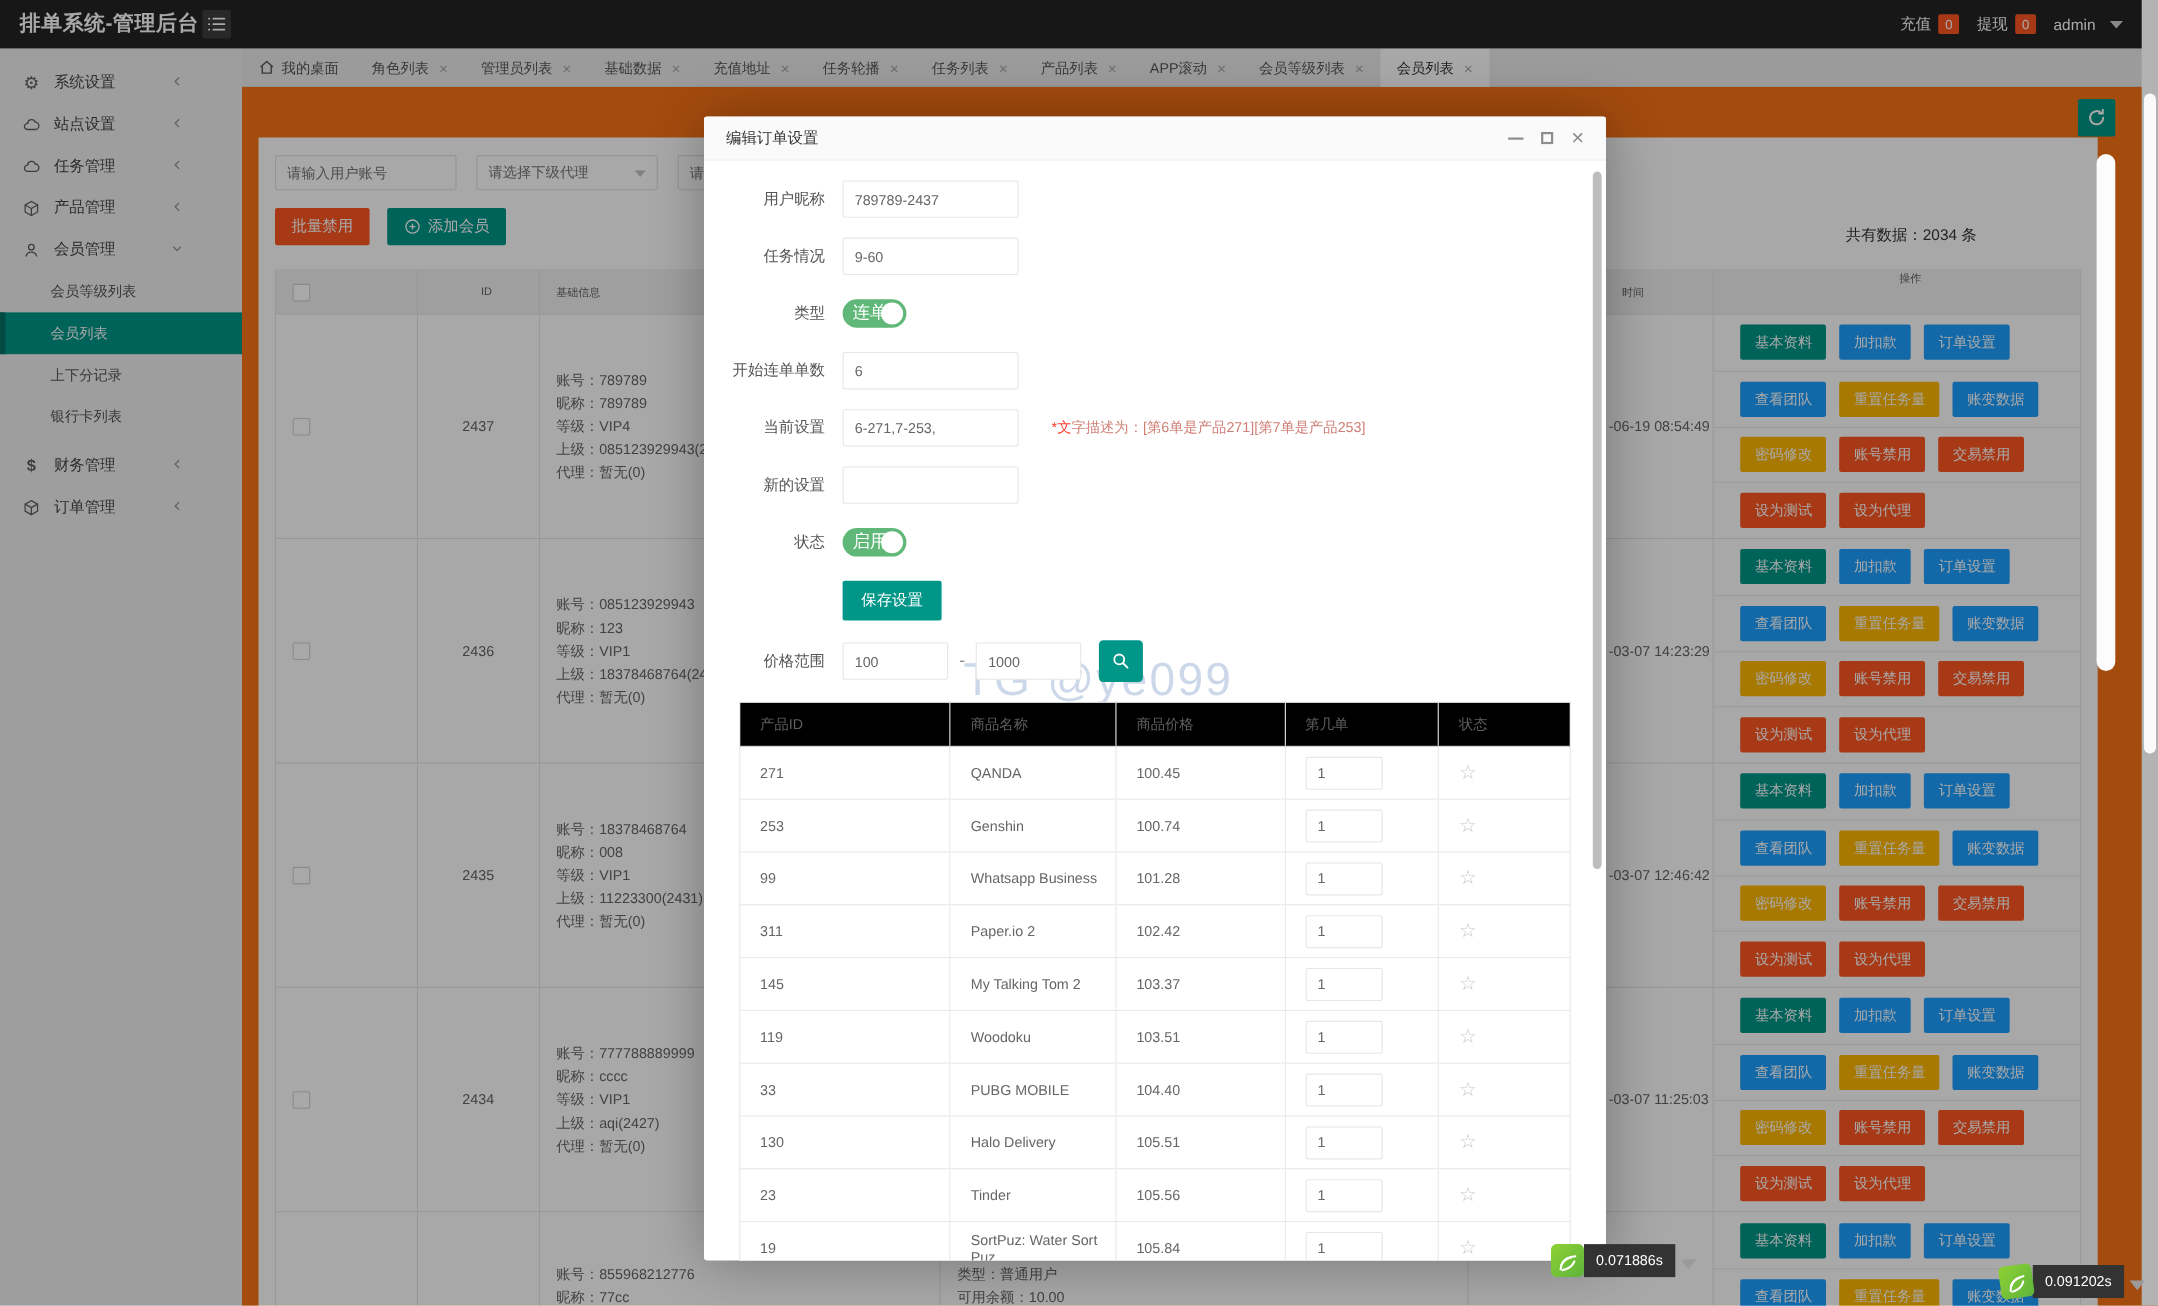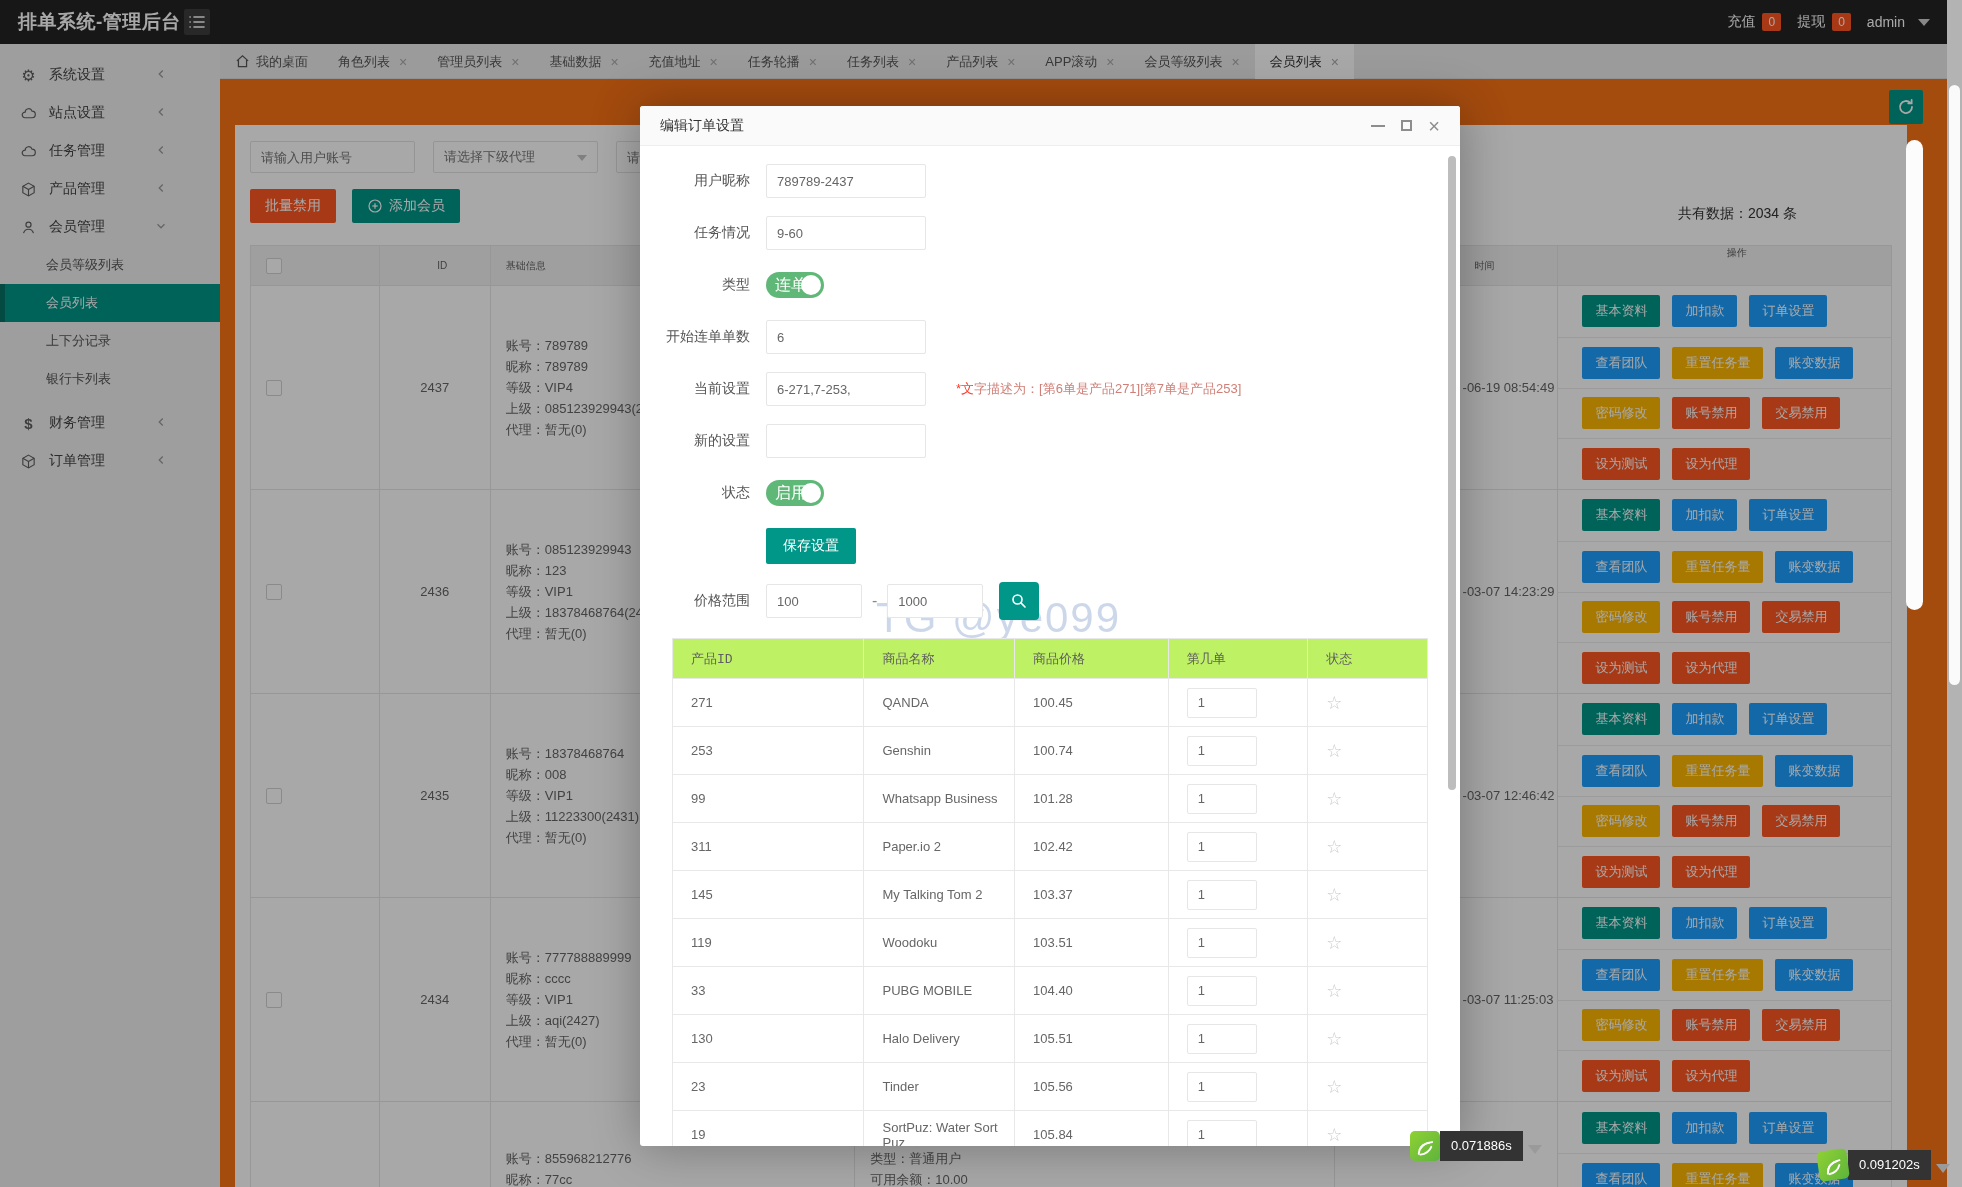--- a/index.html
+++ b/index.html
@@ -97,21 +97,21 @@
   .toggle { position:relative; width:58px; height:26px; border-radius:13px; background:#5FB878; cursor:pointer; }
   .toggle .t-text { position:absolute; left:9px; top:0; line-height:26px; color:#fff; font-size:16px; }
   .toggle .t-knob { position:absolute; right:3px; top:3px; width:20px; height:20px; border-radius:50%; background:#fff; }
   .note { margin-left:30px; font-size:13px; color:#cf7f76; }
   .note::first-letter { color:#ff3b2a; }
   #save-btn { height:36px; background:#009688; border:none; border-radius:2px; color:#fff; font-size:14px; padding:0 17px; cursor:pointer; font-family:inherit; }
   .m-input.small { width:96px; }
   .price-sep { margin:0 10px; color:#888; }
   #price-search { width:40px; height:38px; margin-left:16px; background:#009688; border:none; border-radius:4px; display:flex; align-items:center; justify-content:center; cursor:pointer; }
   #ptable { margin:16px 32px 0 32px; width:756px; border:1px solid #e8e8e8; font-size:13px; color:#666; position:relative; z-index:1; background:#fff; }
-  #phead { display:flex; height:40px; background:#bef264; border-bottom:1px solid #e8e8e8; align-items:center; color:#5f5f5f;font-family:Liberation Mono, monospace; }
+  #phead { display:flex; height:40px; background:#000000; border-bottom:1px solid #e8e8e8; align-items:center; color:#5f5f5f; }
   .pc { padding-left:18px; border-right:1px solid #e8e8e8; height:100%; display:flex; align-items:center; }
   .pc:last-child { border-right:none; }
   .pc-id { width:192px; } .pc-name { width:151px; } .pc-price { width:154px; } .pc-order { width:140px; } .pc-star { width:119px; }
   .prow { display:flex; height:48px; border-bottom:1px solid #e8e8e8; }
   .order-box { width:70px; height:30px; border:1px solid #e6e6e6; border-radius:2px; display:flex; align-items:center; padding-left:10px; color:#666; }
   .star { font-size:18px; color:#c9c9c9; cursor:pointer; }
   #modal-scroll { position:absolute; right:4px; top:50px; width:8px; height:634px; background:#bdbdbd; border-radius:4px; z-index:3; }
 
   
   .perf { position:absolute; display:flex; align-items:flex-start; z-index:70; }

